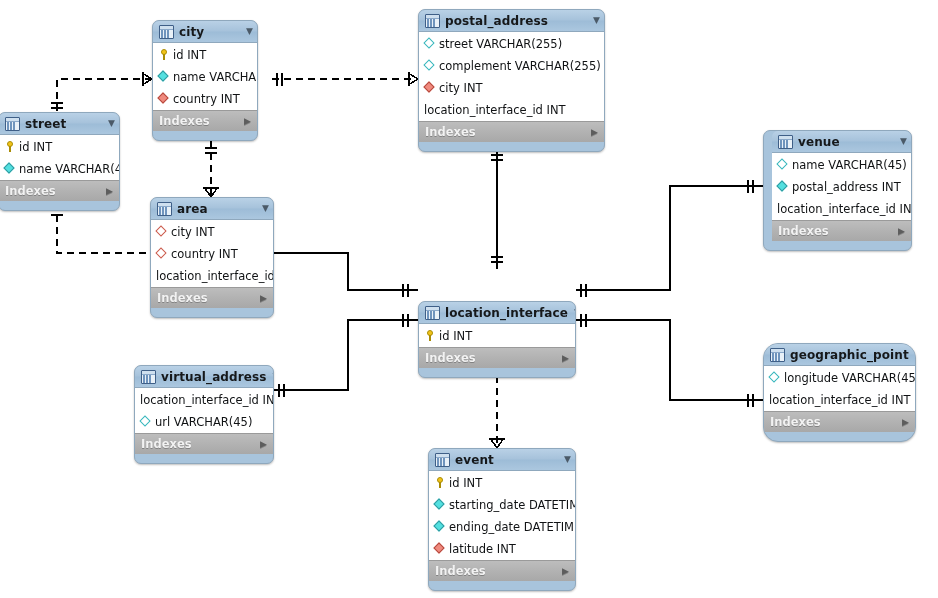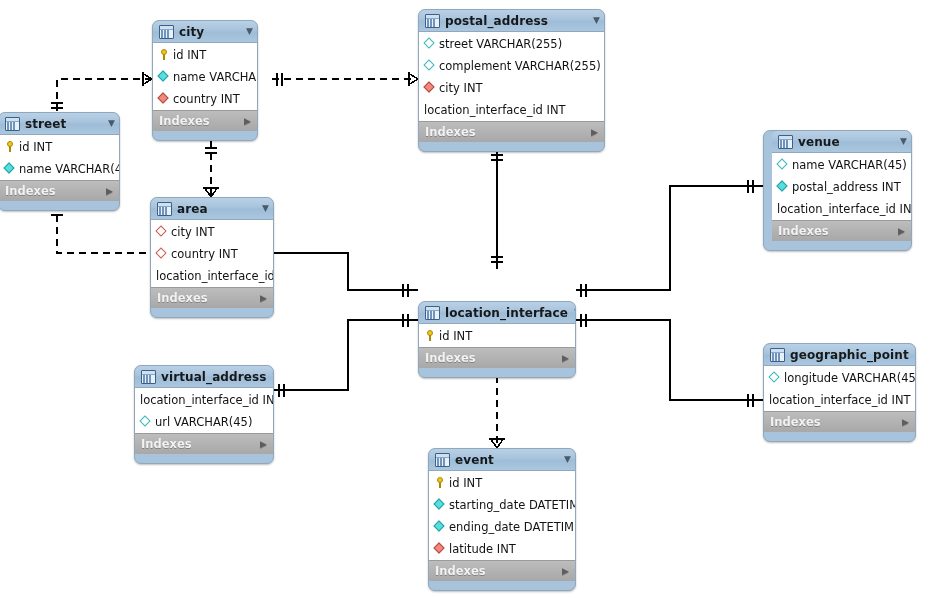--- a/index.html
+++ b/index.html
@@ -320,21 +320,21 @@
           <div class="col">
             <span class="cm key"></span>
             <span>id INT</span>
           </div>
         </div>
         <div class="idx">
           <span>Indexes</span>
           <span class="idx-arrow">▶</span>
         </div>
       </div>
-      <div class="tbl" style="left: 763px; top: 343px; width: 153px;">
+      <div class="tbl" style="left: 763px; top: 343px; width: 153px; border-radius: 15px;">
         <div class="tbl-title">
           <span class="tbl-ico"></span>
           <span class="tbl-name">geographic_point</span>
           <span class="tbl-caret">▼</span>
         </div>
         <div class="cols">
           <div class="col">
             <span class="cm dia dia-hollow-cyan"></span>
             <span>longitude VARCHAR(45)</span>
           </div>

